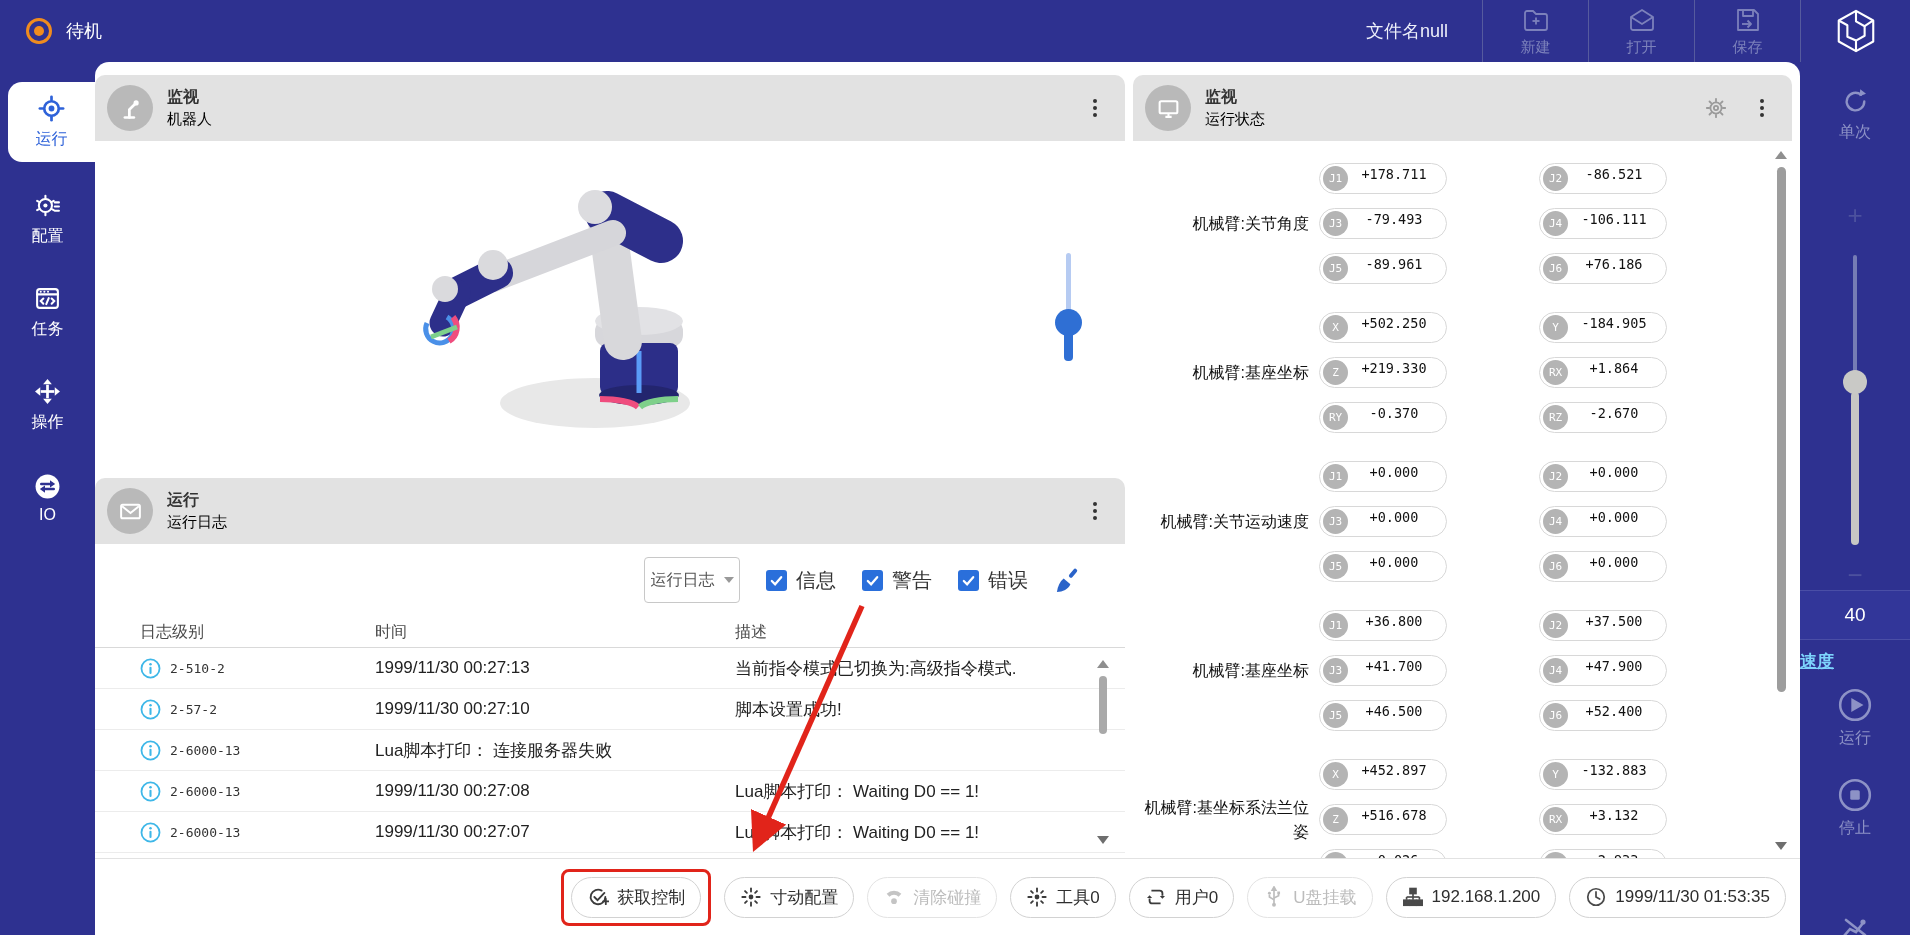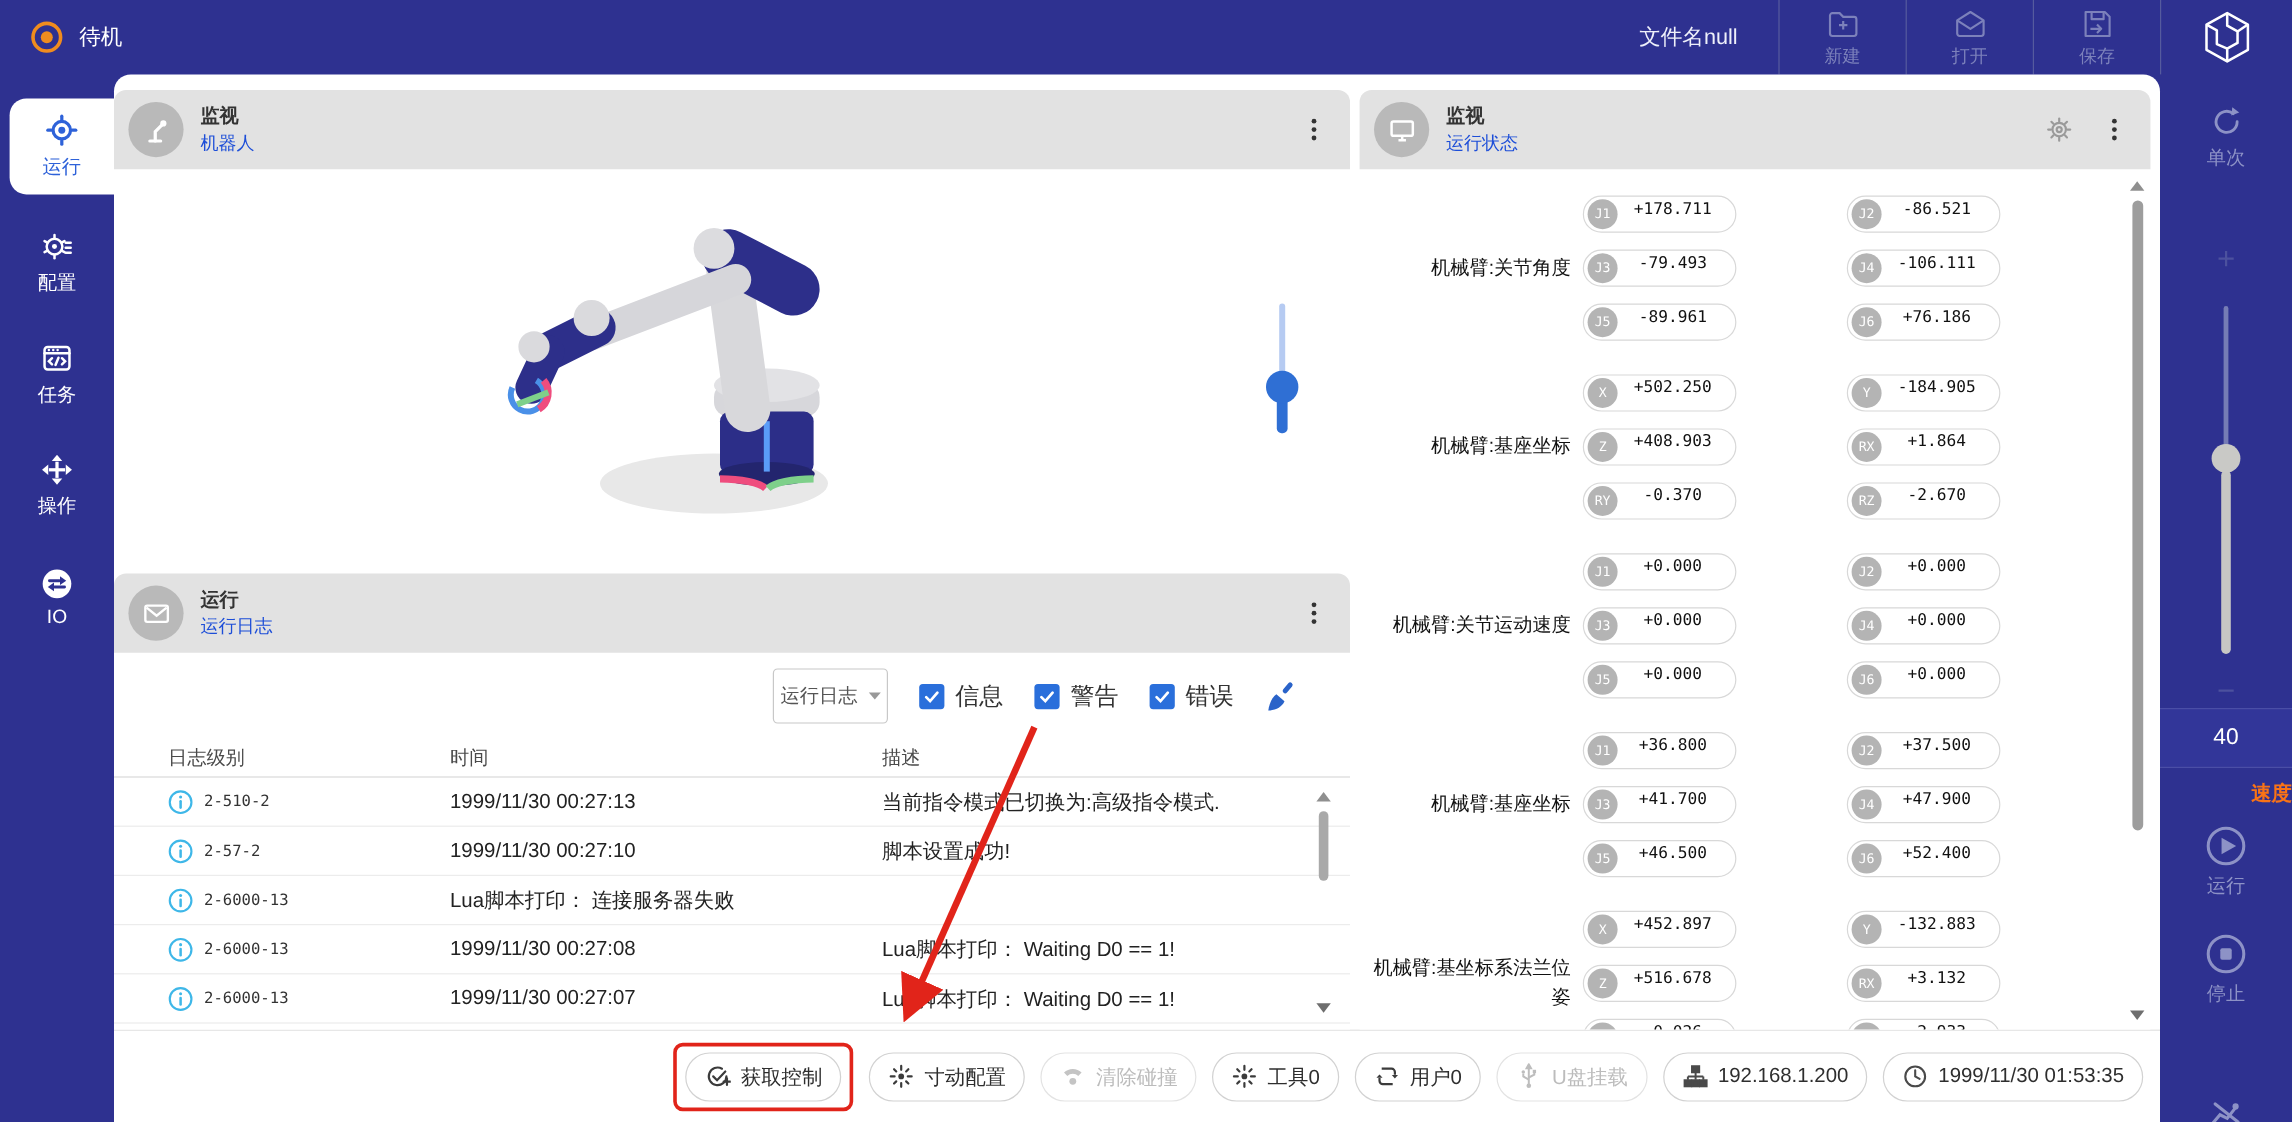--- a/index.html
+++ b/index.html
@@ -28,21 +28,21 @@
 
   
   .main { flex:1; background:#fff; border-radius:14px 14px 0 0; display:flex; flex-direction:column; overflow:hidden; }
   .content-row { display:flex; gap:8px; padding:13px 8px 0 0; height:796px; }
   .left-col { width:1030px; display:flex; flex-direction:column; gap:4px; flex:none; }
 
   .panel { background:#fff; border-radius:10px 10px 0 0; }
   .panel-header { height:66px; background:#e2e2e2; border-radius:10px 10px 0 0; display:flex; align-items:center; gap:14px; padding:0 24px 0 12px; }
   .ph-icon { width:46px; height:46px; border-radius:50%; background:#b9b9b9; display:flex; align-items:center; justify-content:center; flex:none; }
   .ph-title { font-size:16px; font-weight:700; color:#333; }
-  .ph-sub { font-size:15px; color:#1d4ed8; margin-top:2px; }
+  .ph-sub { font-size:15px; color:#000000; margin-top:2px; }
   .ph-actions { margin-left:auto; display:flex; align-items:center; gap:28px; }
   .kebab { display:flex; flex-direction:column; gap:3px; padding:4px; cursor:pointer; }
   .kebab i { width:4px; height:4px; border-radius:50%; background:#333; }
 
   
   .robot-panel { height:399px; }
   .robot-body { position:relative; height:333px; }
   .mini-track { position:absolute; left:971px; top:112px; width:5px; height:72px; background:#b6cbf2; border-radius:3px; }
   .mini-lower { position:absolute; left:969px; top:180px; width:9px; height:40px; background:#2f6fd4; border-radius:4px; }
   .mini-thumb { position:absolute; left:960px; top:168px; width:27px; height:27px; border-radius:50%; background:#2f6fd4; cursor:pointer; }
@@ -87,21 +87,21 @@
   .highlight-box { border:3px solid #e1241a; border-radius:8px; padding:5px 7px; }
 
   
   .speedbar { width:110px; flex:none; position:relative; color:#8d92c6; }
   .sb-block { position:absolute; left:0; width:110px; display:flex; flex-direction:column; align-items:center; gap:5px; font-size:16px; cursor:pointer; }
   .sb-plusminus { position:absolute; left:0; width:110px; text-align:center; font-size:26px; color:#4c519e; cursor:pointer; }
   .sp-track { position:absolute; left:53px; top:193px; width:4px; height:130px; background:#767cb5; border-radius:2px; }
   .sp-lower { position:absolute; left:51px; top:330px; width:8px; height:153px; background:#c7c7c4; border-radius:4px; }
   .sp-thumb { position:absolute; left:43px; top:308px; width:24px; height:24px; border-radius:50%; background:#c9c9c6; cursor:pointer; }
   .sp-value { position:absolute; left:0; top:528px; width:110px; height:50px; background:#323699; border-top:1px solid #4a4ea6; border-bottom:1px solid #4a4ea6; color:#fff; font-size:19px; display:flex; align-items:center; justify-content:center; }
-  .sp-speed { position:absolute; left:0; top:588px; width:110px; text-align:right; color:#f97316; font-size:17px; font-weight:700; }
+  .sp-speed { position:absolute; left:0; top:588px; width:110px; text-align:left; color:#7dd3fc; font-size:17px; font-weight:700;text-decoration:underline; }
 
   
   .arrow-overlay { position:absolute; left:0; top:0; pointer-events:none; z-index:50; }
 </style>
 </head>
 <body>
 
 <div class="topbar">
   <div class="status">
     <span class="status-ring">
@@ -512,21 +512,21 @@
                 <div class="pill">
     <span class="pill-badge">X</span>
     <span class="pill-value">+502.250</span>
   </div>
                 <div class="pill">
     <span class="pill-badge">Y</span>
     <span class="pill-value">-184.905</span>
   </div>
                 <div class="pill">
     <span class="pill-badge">Z</span>
-    <span class="pill-value">+408.903</span>
+    <span class="pill-value">+219.330</span>
   </div>
                 <div class="pill">
     <span class="pill-badge">RX</span>
     <span class="pill-value">+1.864</span>
   </div>
                 <div class="pill">
     <span class="pill-badge">RY</span>
     <span class="pill-value">-0.370</span>
   </div>
                 <div class="pill">

